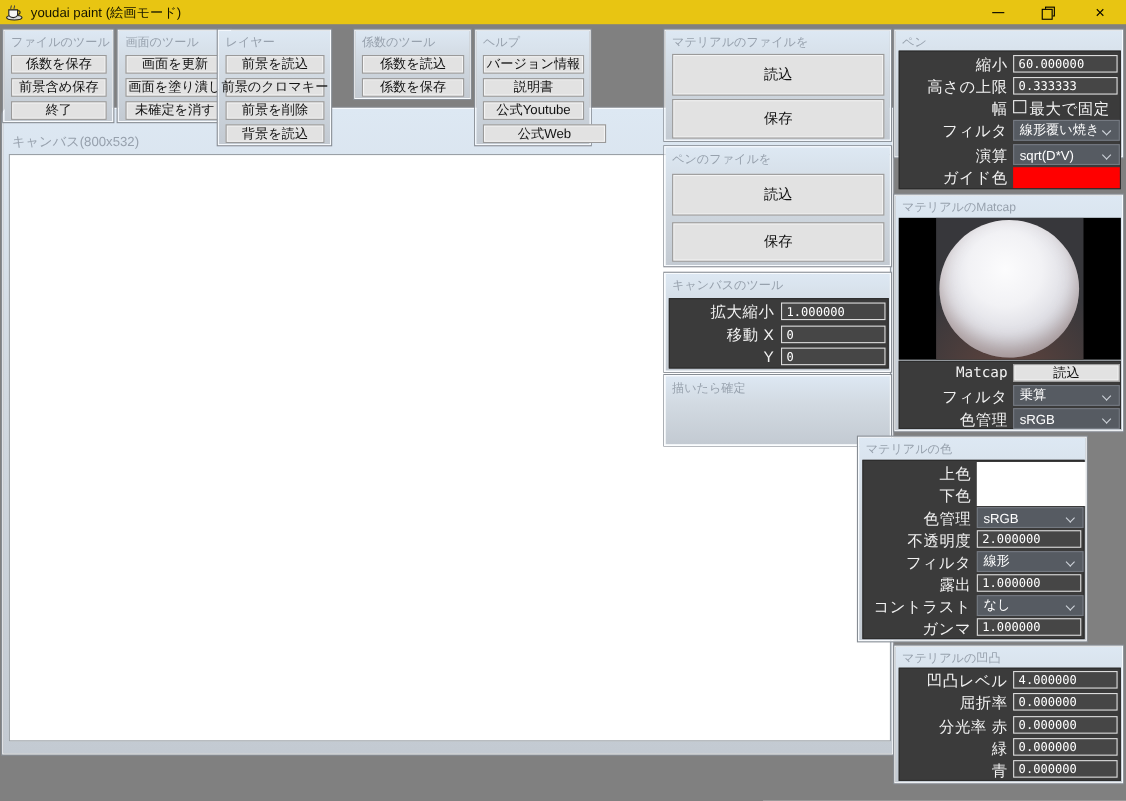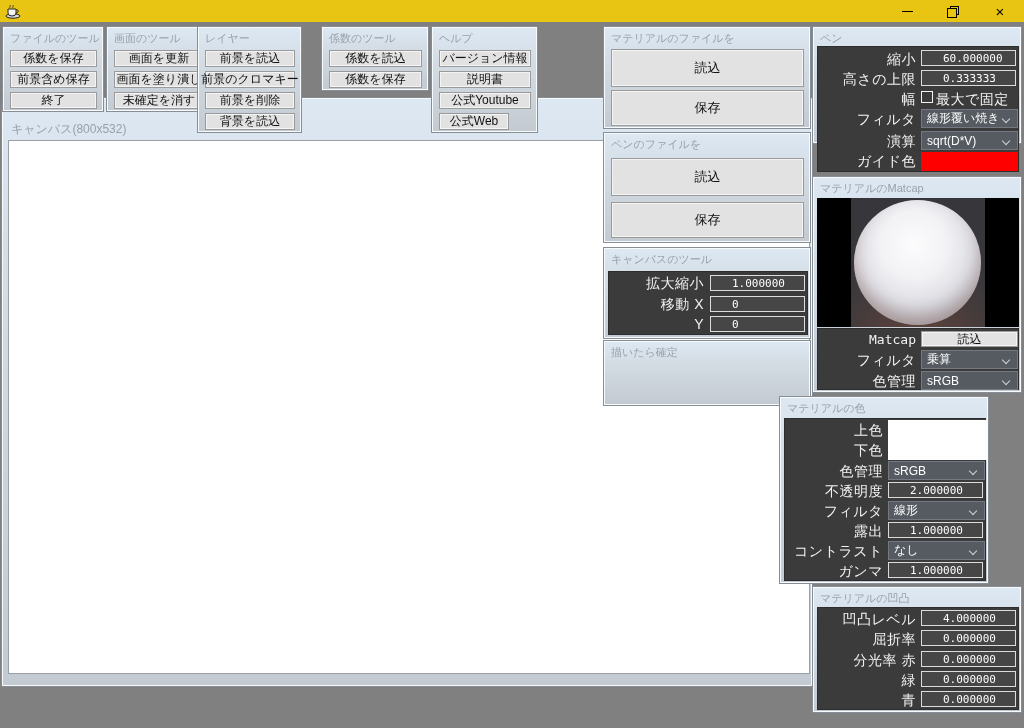--- a/index.html
+++ b/index.html
@@ -40,21 +40,21 @@
   .btn.big { font-size:13px; }
 
   .darkblock { position:absolute; background:#3b3b3b; border:1px solid #2d2d2d; }
 
   .dlabel { position:absolute; color:#f2f2f2; font-size:14px; text-align:right; white-space:nowrap; letter-spacing:0.5px; }
   .dlabel.mono { font-family:"DejaVu Sans Mono", monospace; font-size:13px; letter-spacing:0; }
 
   .dfield {
     position:absolute; background:#464646; border:1px solid #dcdcdc;
     color:#fff; font-family:"DejaVu Sans Mono", monospace; font-size:11px;
-    line-height:13px; padding:1px 0 0 21px; overflow:hidden; white-space:nowrap;
+    line-height:13px; padding:1px 0 0 4px; overflow:hidden; white-space:nowrap;
   }
 
   .ddrop {
     position:absolute; background:#565b62; border:1px solid #747981;
     color:#fff; font-size:12px; display:flex; align-items:center;
     padding-left:5px; white-space:nowrap;
   }
   .chev { width:6px; height:6px; border-right:1px solid #ced3da; border-bottom:1px solid #ced3da; transform:rotate(45deg); margin-left:auto; margin-right:8px; flex:none; }
 
   .checkbox { position:absolute; width:12px; height:12px; border:1px solid #f2f2f2; background:#3b3b3b; }
@@ -80,20 +80,21 @@
 </head>
 <body>
 
 <div class="abs titlebar" style="background: rgb(232, 197, 18);">
   <svg class="abs" style="left:5px;top:3px" width="16" height="16" viewBox="0 0 16 16">
     <ellipse cx="8" cy="13" rx="7" ry="2.2" fill="#d8d8d8" stroke="#222" stroke-width="1"></ellipse>
     <path d="M3 6 h8 v4 a4 3 0 0 1 -8 0 z" fill="#f4f4f4" stroke="#222" stroke-width="1"></path>
     <path d="M11 7 c3 -1 3 3 0 3" fill="none" stroke="#222" stroke-width="1"></path>
     <path d="M5 2 c1 1 -1 2 0 3 M8 2 c1 1 -1 2 0 3" fill="none" stroke="#444" stroke-width="1"></path>
   </svg>
+  <span class="title-text">youdai paint (絵画モード)</span>
   <div class="win-btn" style="left:884px">
     <div class="min-glyph"></div>
   </div>
   <div class="win-btn" style="left:930px">
     <div class="restore-glyph"></div>
   </div>
   <div class="win-btn" style="left:977px">
     <span class="close-glyph">×</span>
   </div>
 </div>
@@ -129,21 +130,21 @@
   <span class="gb-title">係数のツール</span>
   <div class="btn" style="left:6px;top:22px;width:93px;height:17px">係数を読込</div>
   <div class="btn" style="left:6px;top:43px;width:93px;height:17px">係数を保存</div>
 </div>
 
 <div class="groupbox" style="left:432px;top:27px;width:105px;height:105px">
   <span class="gb-title">ヘルプ</span>
   <div class="btn" style="left:6px;top:22px;width:92px;height:17px">バージョン情報</div>
   <div class="btn" style="left:6px;top:43px;width:92px;height:17px">説明書</div>
   <div class="btn" style="left:6px;top:64px;width:92px;height:17px">公式Youtube</div>
-  <div class="btn" style="left:6px;top:85px;width:70px;height:17px">公式Web</div>
+  <div class="btn" style="left:6px;top:85px;width:112px;height:17px">公式Web</div>
 </div>
 
 <div class="groupbox" style="left:604px;top:27px;width:206px;height:101px">
   <span class="gb-title">マテリアルのファイルを</span>
   <div class="btn big" style="left:6px;top:21px;width:193px;height:38px">読込</div>
   <div class="btn big" style="left:6px;top:62px;width:193px;height:36px">保存</div>
 </div>
 
 <div class="groupbox" style="left:604px;top:133px;width:206px;height:109px">
   <span class="gb-title">ペンのファイルを</span>

